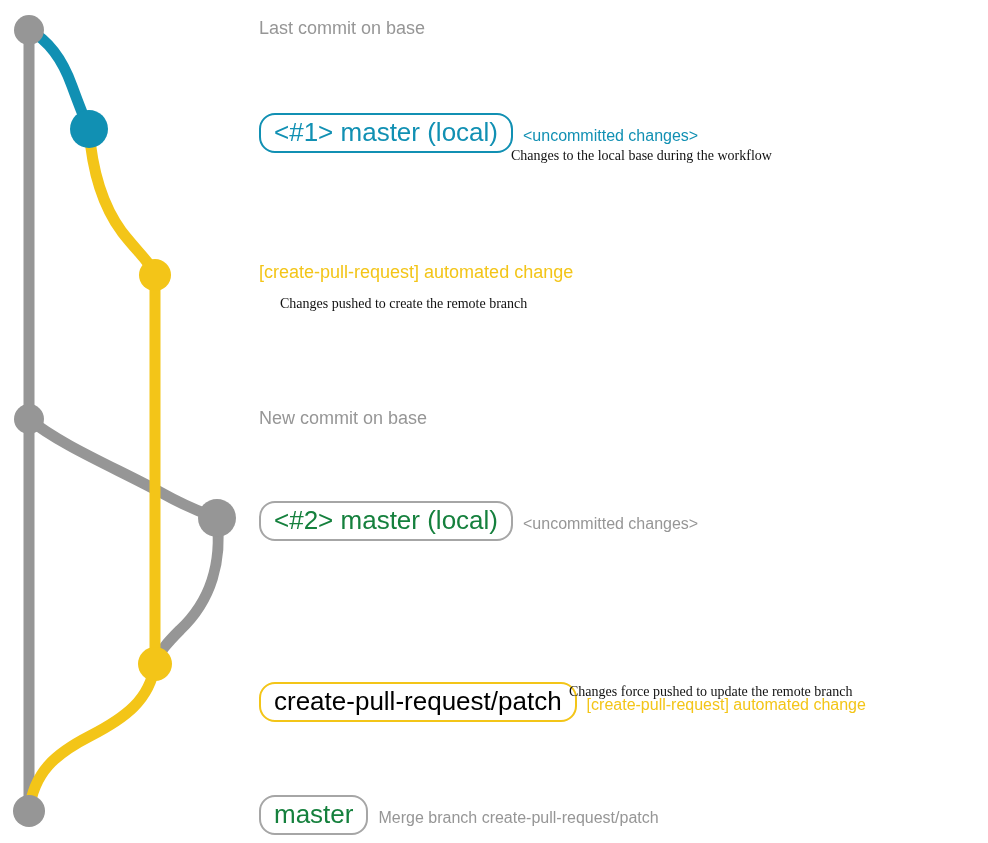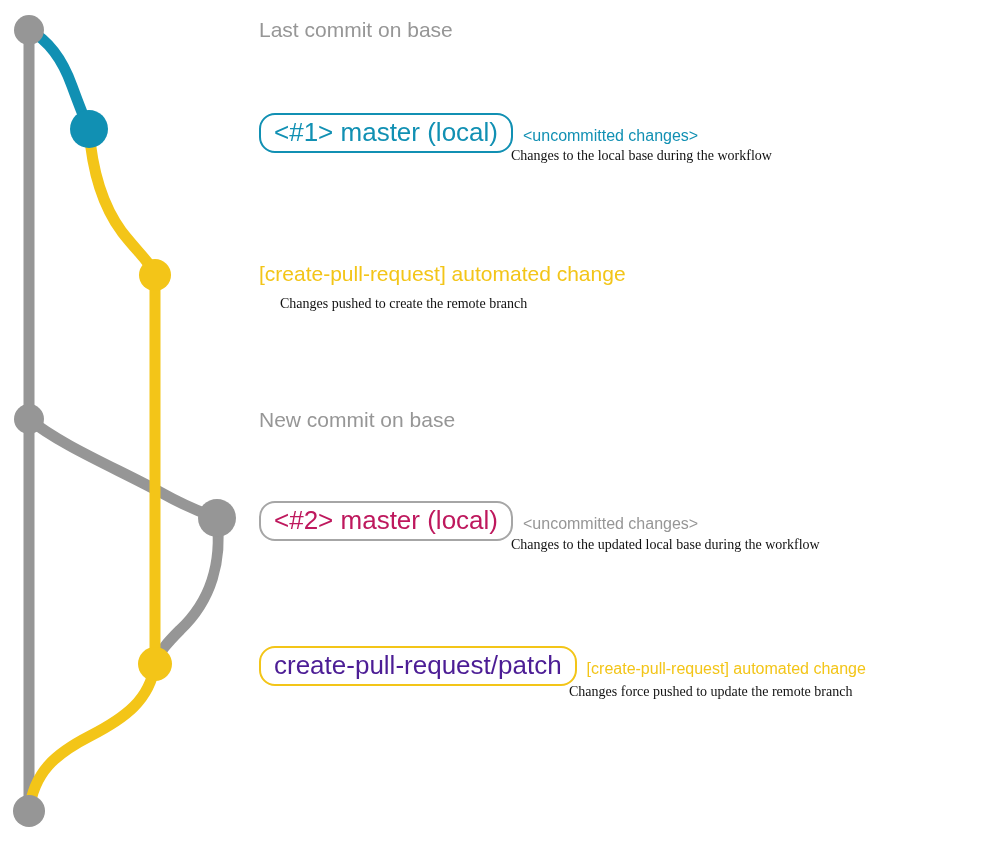--- a/index.html
+++ b/index.html
@@ -36,42 +36,42 @@
     border: 2px solid;
     border-radius: 16px;
     padding: 4px 13px 5px 13px;
     font-size: 26px;
     line-height: 1.05;
     font-family: "Liberation Sans", sans-serif;
     background: #ffffff;
     box-sizing: border-box;
   }
   .badge.blue   { border-color: #1190b3; color: #1190b3; }
-  .badge.gray   { border-color: #a6a6a6; color: #be185d; }
-  .badge.yellow { border-color: #f3c518; color: #4c1d95; }
+  .badge.gray   { border-color: #a6a6a6; color: #15803d; }
+  .badge.yellow { border-color: #f3c518; color: #000000; margin-top: 36px; }
 
   .subject {
     font-size: 16px;
     font-family: "Liberation Sans", sans-serif;
     white-space: nowrap;
   }
   .subject.blue   { color: #1190b3; }
   .subject.gray   { color: #969696; }
   .subject.yellow { color: #f3c518; }
 
   .desc {
     position: absolute;
     font-family: "Liberation Serif", serif;
     font-size: 14px;
     color: #111111;
     white-space: nowrap;
   }
   .plain-row {
     position: absolute;
-    font-size: 21px;
+    font-size: 18px;
     font-family: "Liberation Sans", sans-serif;
     color: #969696;
     white-space: nowrap;
   }
   .gap { display: inline-block; width: 10px; }
 </style>
 </head>
 <body>
 
 <div id="canvas">
@@ -113,23 +113,27 @@
   <div class="plain-row" style="left:259px; top:262px; color:#f3c518;">[create-pull-request] automated change</div>
   <div class="desc" style="left:280px; top:296px;">Changes pushed to create the remote branch</div>
 
   <div class="plain-row" style="left:259px; top:408px;">New commit on base</div>
 
   <div class="row" style="left:259px; top:501px;">
     <span class="badge gray">&lt;#2&gt; master (local)</span>
     <span class="gap"></span>
     <span class="subject gray">&lt;uncommitted changes&gt;</span>
   </div>
-  <div class="desc" style="left:511px; top:537px;">Changes to the updated local base during the workflow</div>
 
   <div class="row" style="left:259px; top:646px;">
     <span class="badge yellow">create-pull-request/patch</span>
     <span class="gap"></span>
     <span class="subject yellow">[create-pull-request] automated change</span>
   </div>
   <div class="desc" style="left:569px; top:684px;">Changes force pushed to update the remote branch</div>
 
+  <div class="row" style="left:259px; top:795px;">
+    <span class="badge gray">master</span>
+    <span class="gap"></span>
+    <span class="subject gray">Merge branch create-pull-request/patch</span>
+  </div>
 
 </div>
 
 </body></html>

